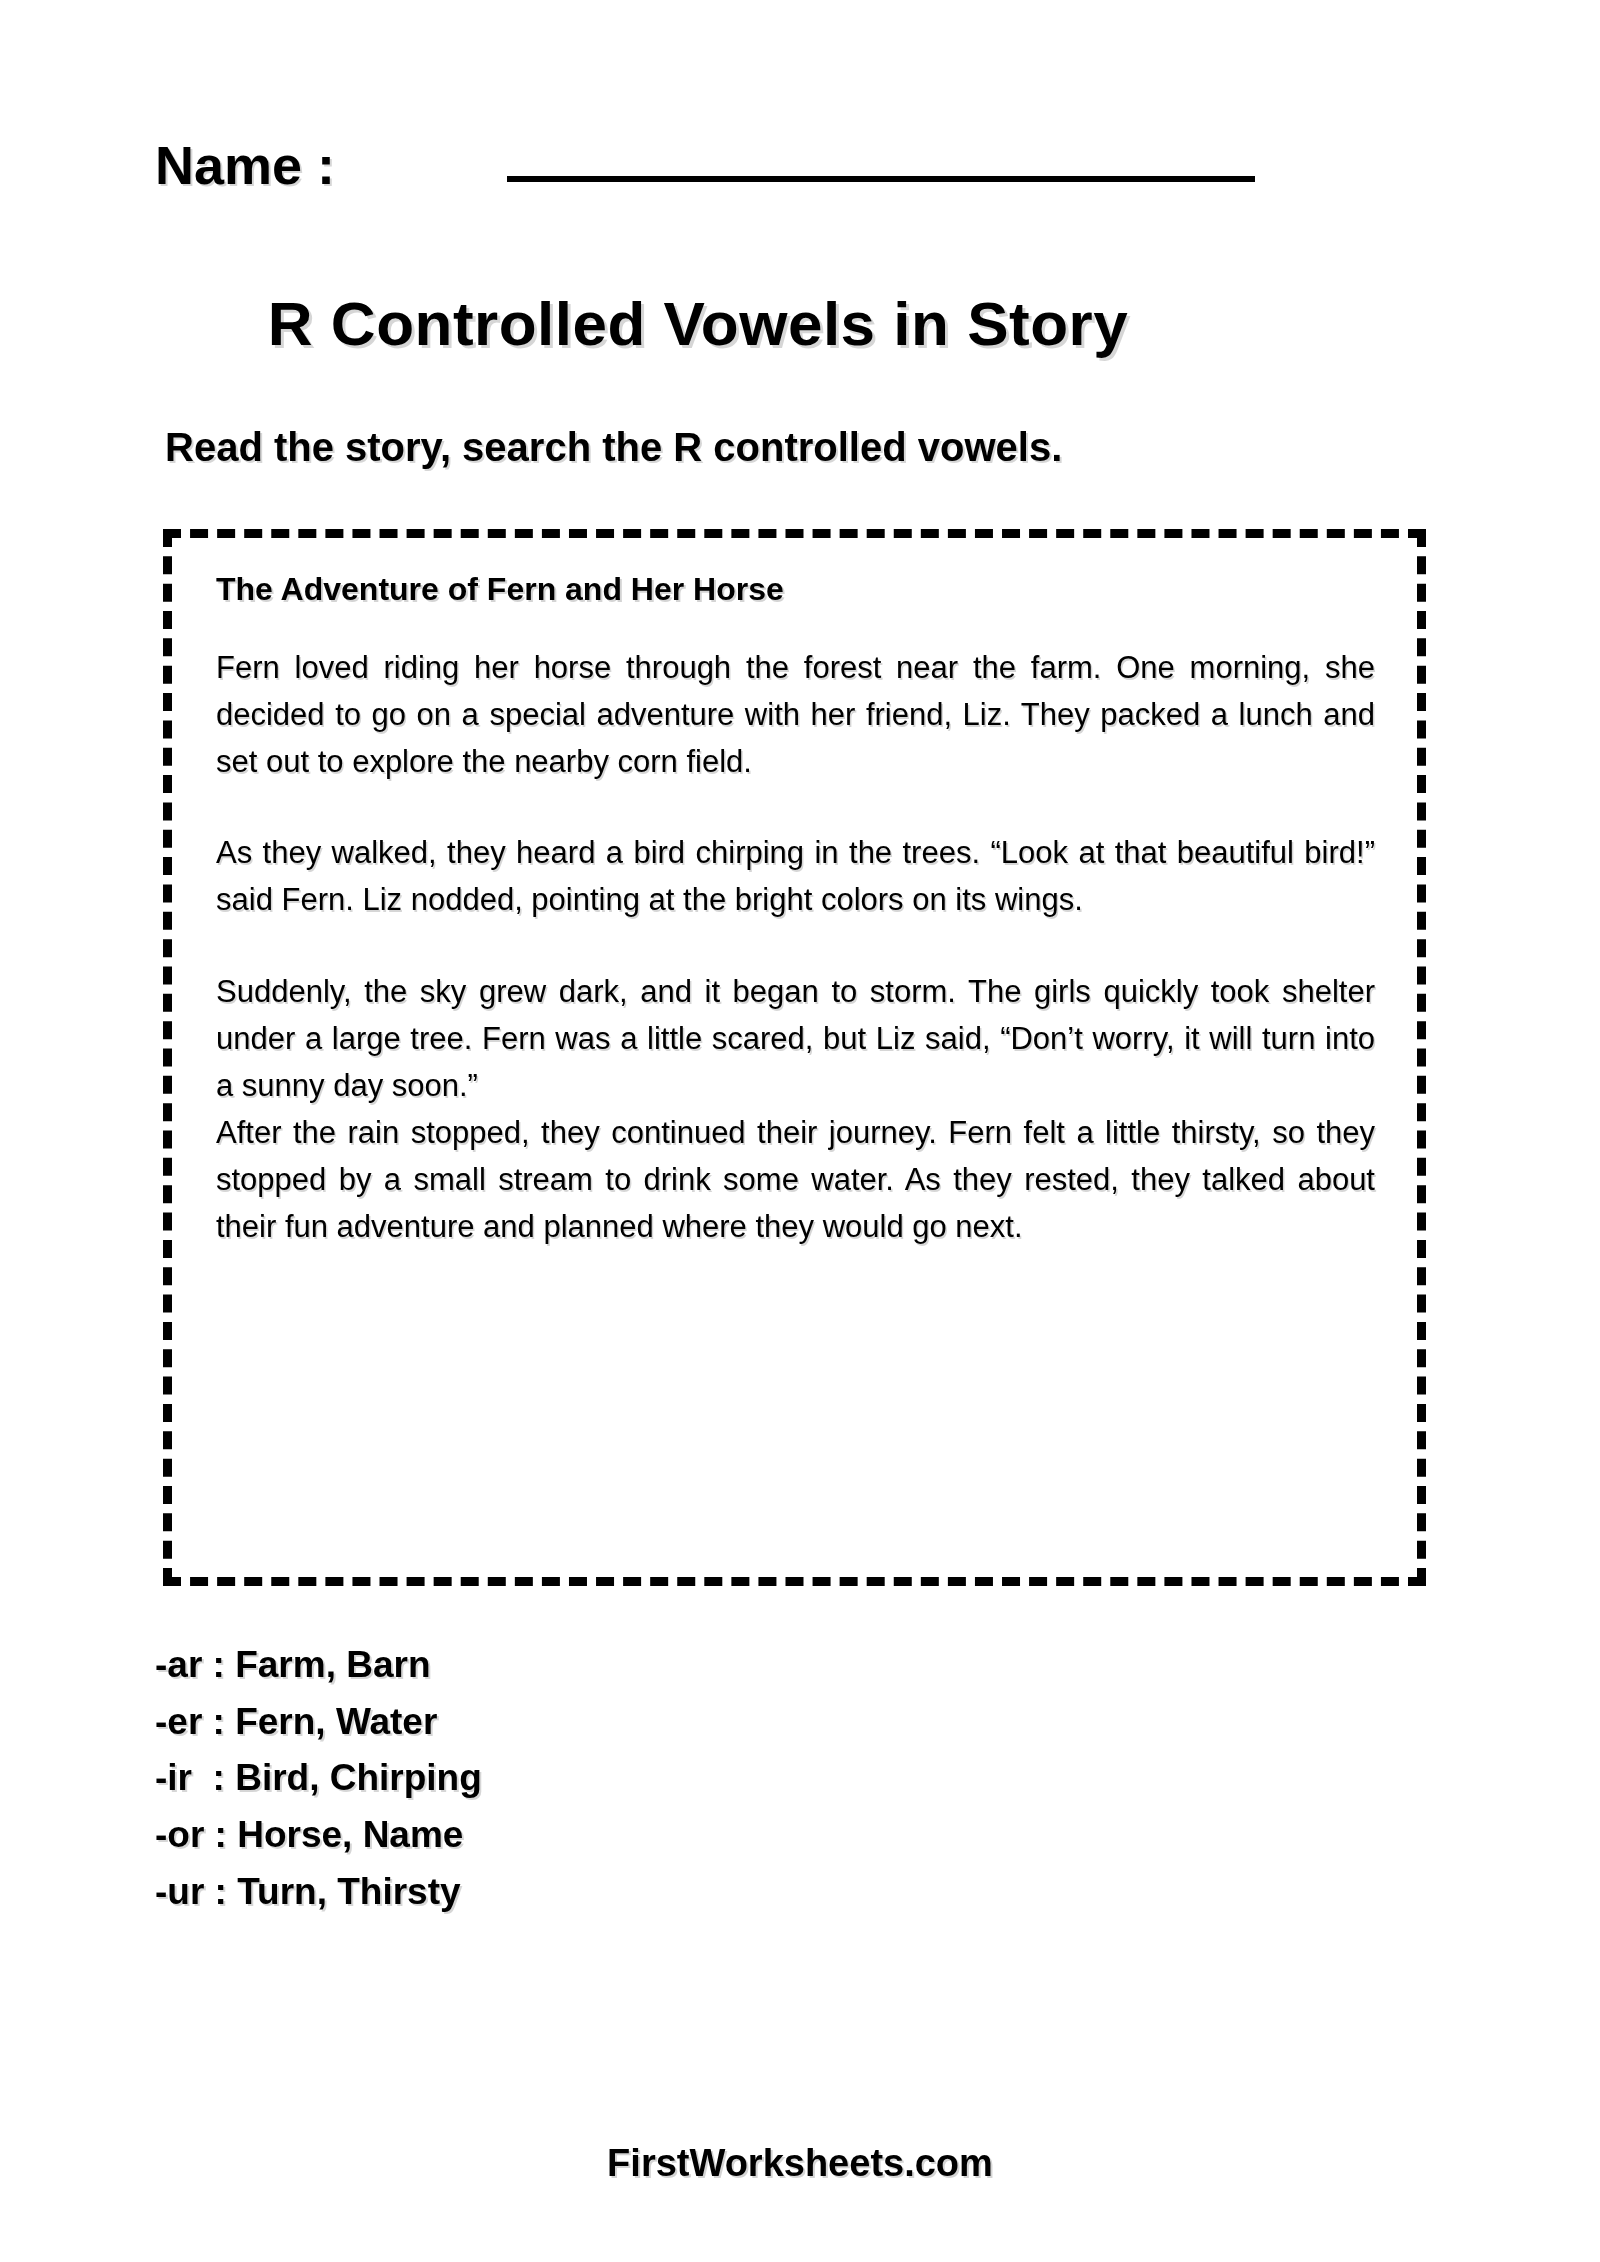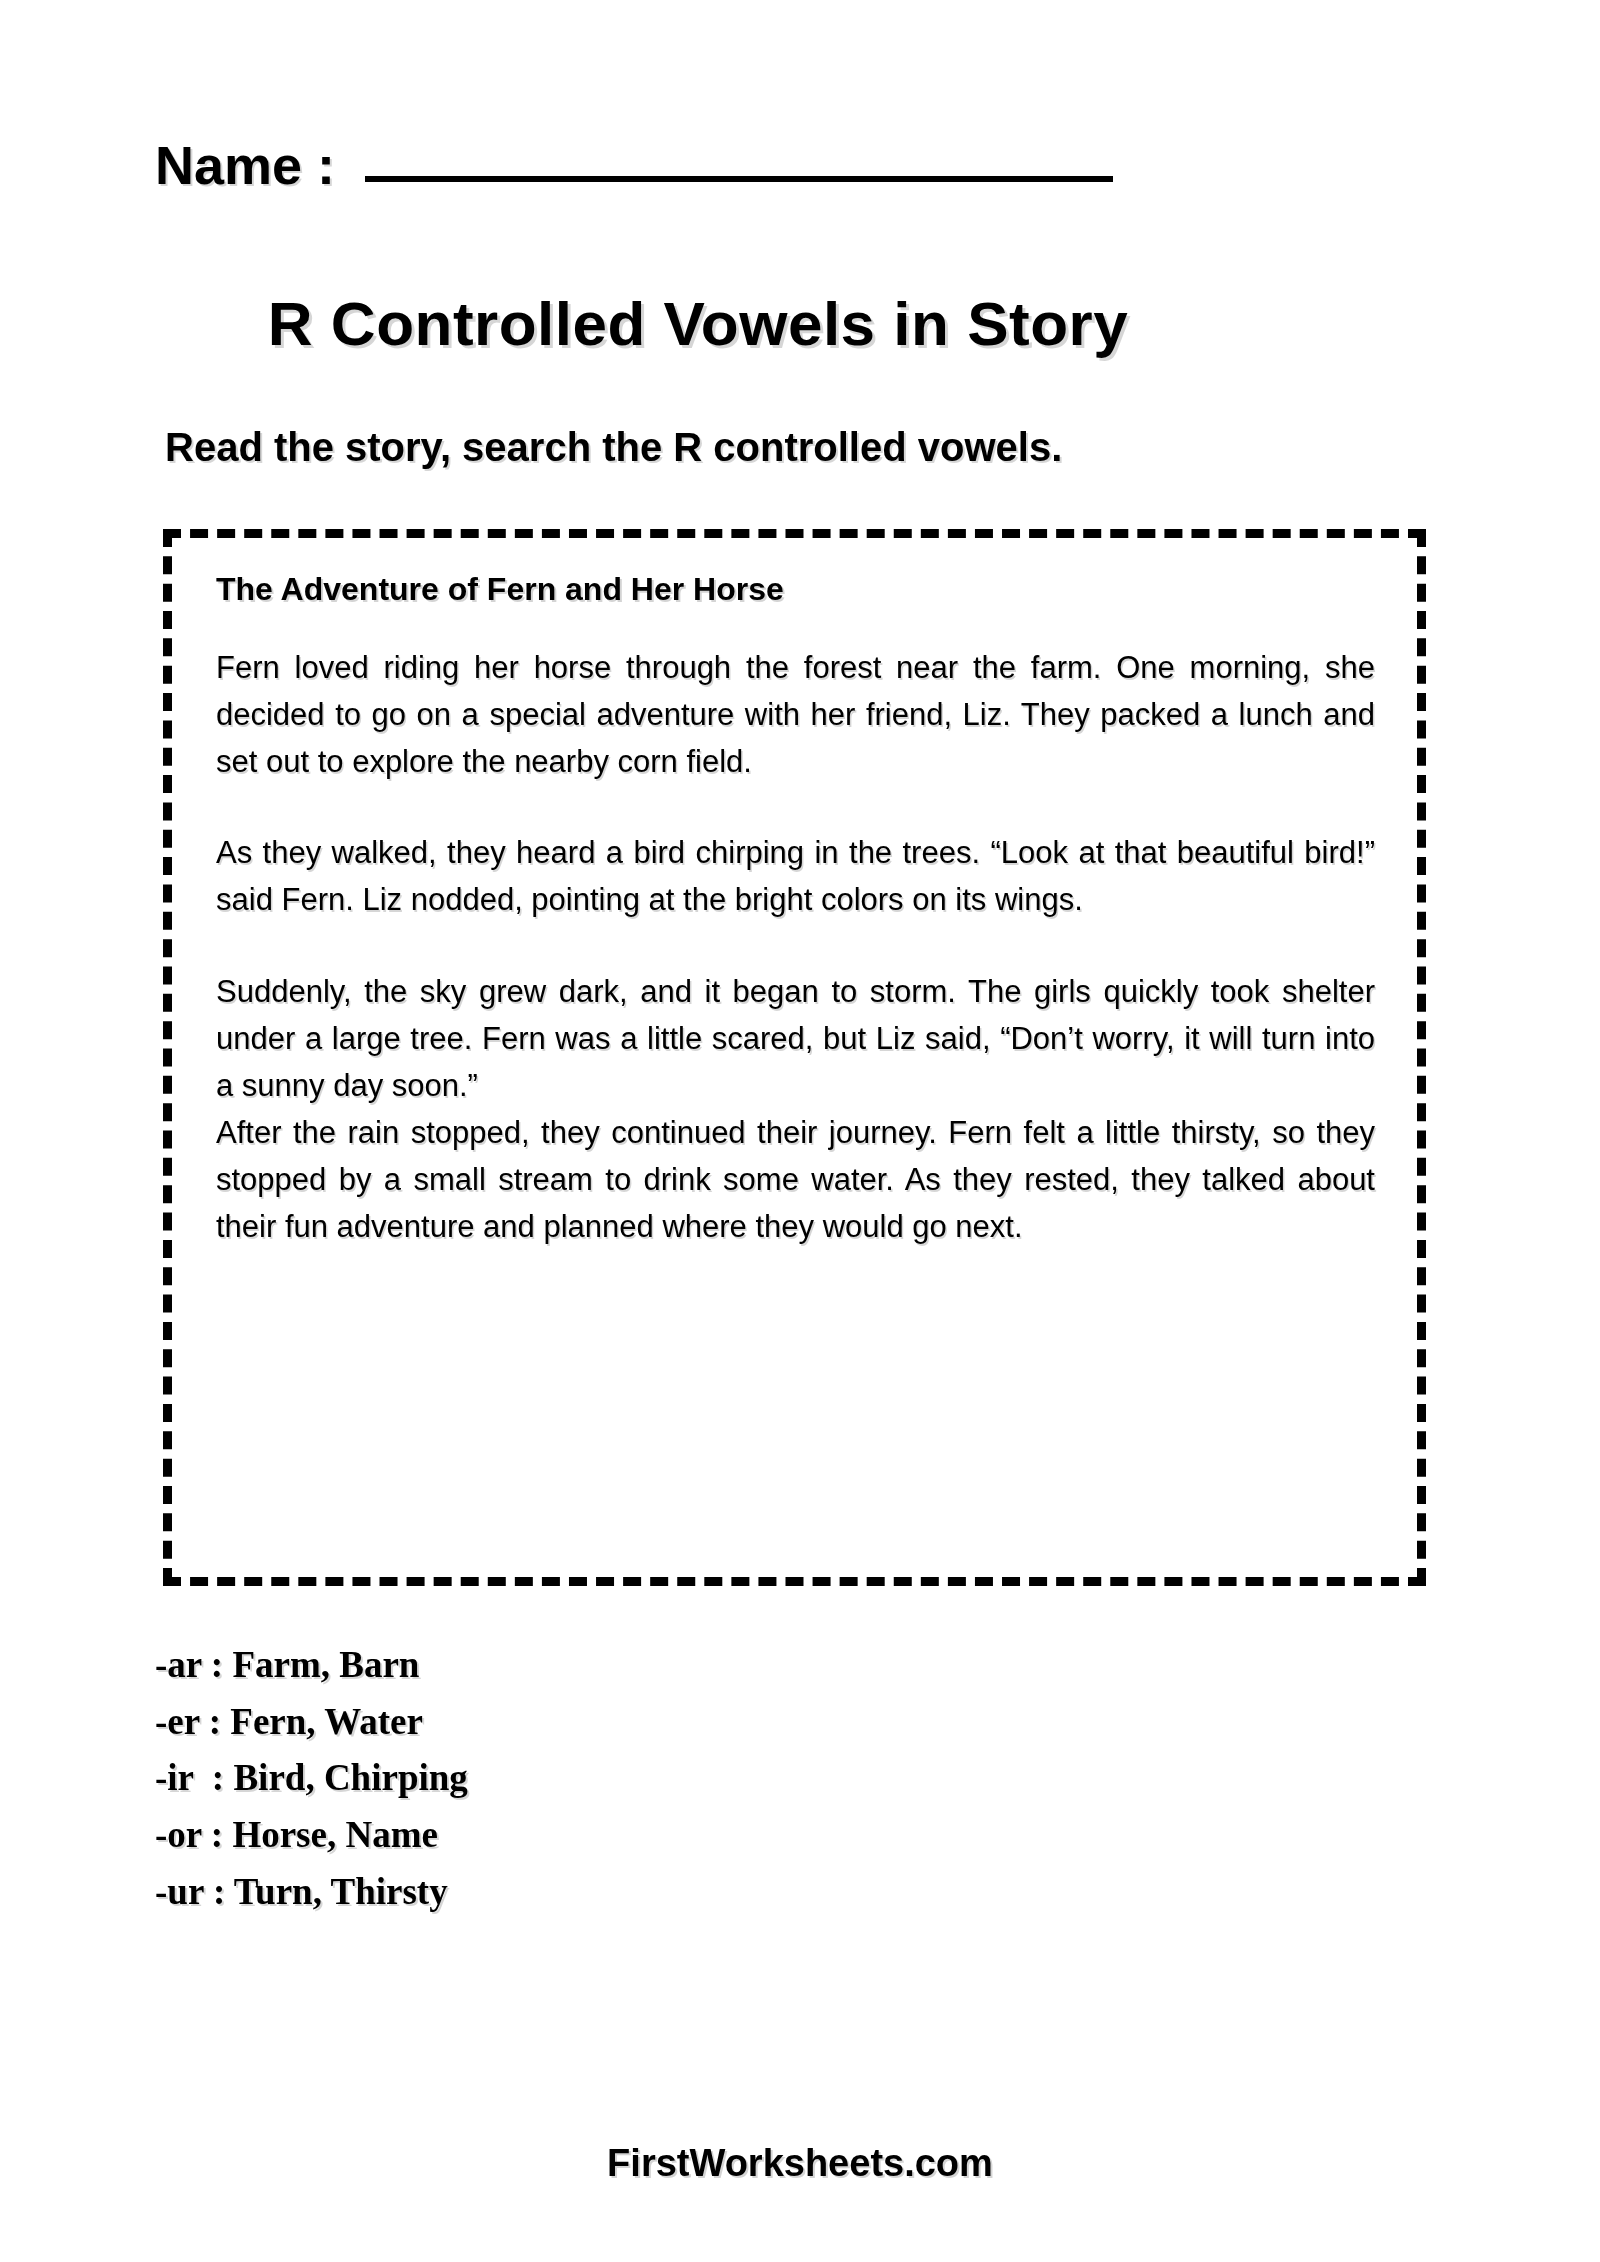--- a/index.html
+++ b/index.html
@@ -24,20 +24,21 @@
   }
 
   
   .name-row {
     position: absolute;
     left: 155px;
     top: 138px;
     display: flex;
     align-items: flex-end;
     width: 1100px;
+    justify-content: space-between;
   }
   .name-label {
     font-size: 54px;
     font-weight: bold;
     letter-spacing: 0px;
     line-height: 1;
     white-space: pre;
     text-shadow: 2px 2px 0 rgba(120,120,120,0.30);
   }
   .name-line {
@@ -113,21 +114,20 @@
     top: 1645px;
     width: 900px;
   }
   .answer-line {
     font-size: 37px;
     font-weight: bold;
     line-height: 1.1;
     margin-bottom: 16px;
     white-space: pre;
     text-shadow: 2px 2px 0 rgba(120,120,120,0.30);
-    font-family: Liberation Serif, serif;
   }
   .answer-line:last-child {
     margin-bottom: 0;
   }
 
   
   .footer {
     position: absolute;
     left: 0;
     top: 2142px;

